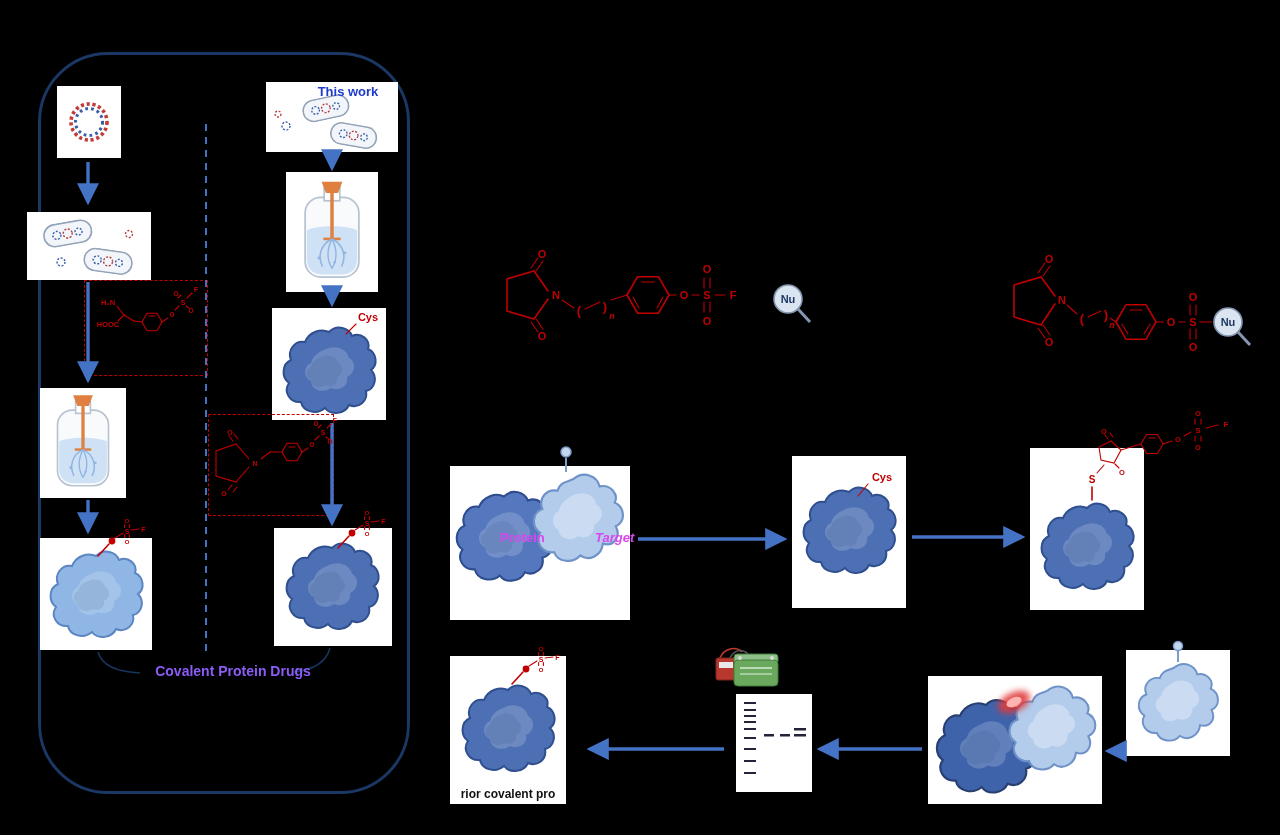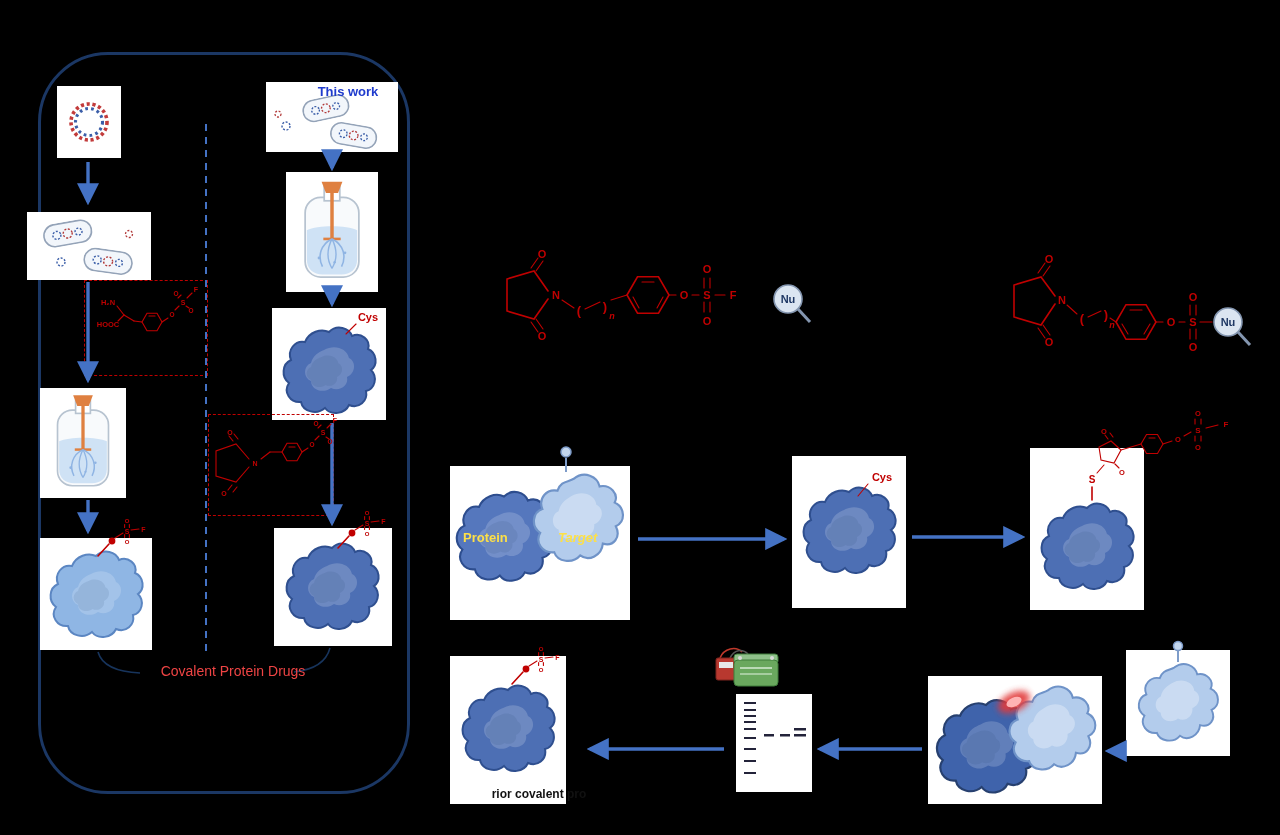--- a/index.html
+++ b/index.html
@@ -10,22 +10,22 @@
   #panel-border{position:absolute;left:38px;top:52px;width:366px;height:736px;border:3px solid #1b3764;border-radius:70px;z-index:1;}
   #overlay{position:absolute;left:0;top:0;z-index:5;pointer-events:none;}
   .boxsvg{position:absolute;left:0;top:0;overflow:visible;}
   svg text{font-family:"Liberation Sans",sans-serif;}
   .atom{fill:#c00000;font-weight:bold;text-anchor:middle;dominant-baseline:central;}
   .nu-t{fill:#1f3864;font-weight:bold;text-anchor:middle;dominant-baseline:central;font-size:11px;}
   .chem{stroke:#c00000;fill:none;stroke-width:1.6;stroke-linecap:round;}
   .chem-thin{stroke:#c00000;fill:none;stroke-width:1.1;stroke-linecap:round;}
   .brk{stroke:#17345c;fill:none;stroke-width:1.6;}
   .t-thiswork{color:#1f3bcd;font-weight:bold;font-size:13px;padding-left:16px;}
-  .t-footer{color:#ef4444;font-weight:normal;font-size:14px;}
-  .t-prot{color:#fde047;font-weight:bold;font-size:13px;}
+  .t-footer{color:#8b5cf6;font-weight:bold;font-size:14px;}
+  .t-prot{color:#d946ef;font-weight:bold;font-size:13px;margin-left:37px;}
   .t-pot{color:#c00000;font-weight:bold;font-size:12px;text-align:center;line-height:1.15;}
   .t-cap{color:#111111;font-weight:bold;font-size:12px;text-align:center;}
 </style>
 </head>
 <body>
 
 <div id="canvas">
 
   <svg width="0" height="0" style="position:absolute" aria-hidden="true">
     <defs>
@@ -433,15 +433,15 @@
     <g transform="rotate(-25 1014 702)">
       <ellipse cx="1014" cy="702" rx="17" ry="9.5" fill="#e23a3a" opacity="0.9" filter="url(#soft)"></ellipse>
       <ellipse cx="1014" cy="702" rx="8" ry="4.5" fill="#ffb8b8" opacity="0.95"></ellipse>
     </g>
   </svg>
 
   <div class="lbl t-thiswork" style="left:266px;top:84px;width:132px;text-align:center;">This work</div>
   <div class="lbl t-footer" style="left:118px;top:663px;width:230px;text-align:center;">Covalent Protein Drugs</div>
   <div class="lbl t-prot" style="left:463px;top:530px;">Protein</div>
   <div class="lbl t-prot" style="left:558px;top:530px;font-style:italic;">Target</div>
-  <div class="lbl t-cap" style="left:450px;top:787px;width:116px;margin-left:31px;">rior covalent pro</div>
+  <div class="lbl t-cap" style="left:450px;top:787px;width:116px;">rior covalent pro</div>
 
 </div>
 
 </body></html>

